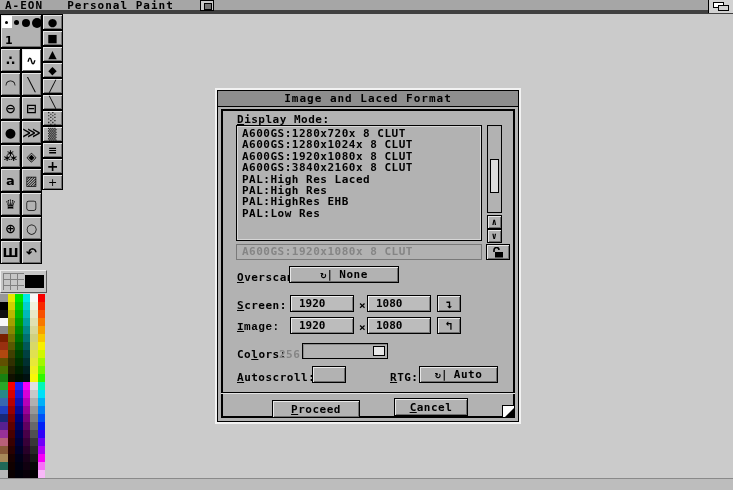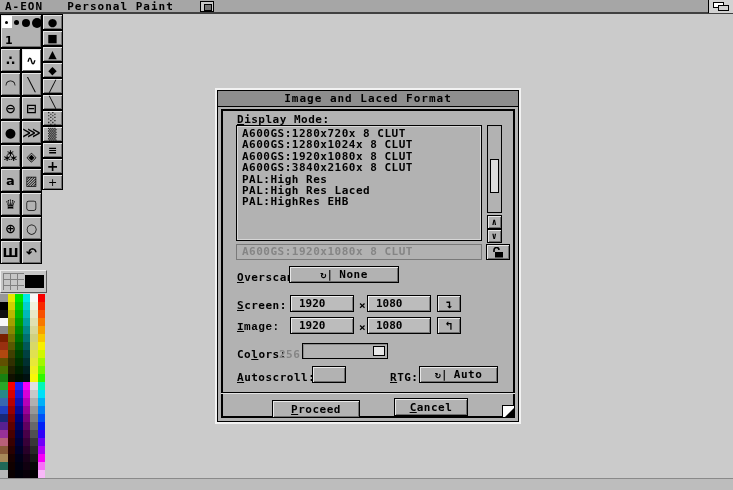--- a/index.html
+++ b/index.html
@@ -4,21 +4,21 @@
 <style>
   * { box-sizing: border-box; }
   html,body { margin:0; padding:0; background:#666; }
   .screen {
     position:relative; width:733px; height:490px; overflow:hidden;
     background:#cbcbcb; color:#000;
     font-family:"DejaVu Sans Mono", monospace; font-weight:bold; font-size:11px;
   }
   
   .titlebar { position:absolute; left:0; top:0; width:733px; height:14px;
-    background:#a6a6a6; border-bottom:2px solid #404040; display:flex; align-items:center; }
+    background:#a6a6a6; border-bottom:4px solid #404040; display:flex; align-items:center; }
   .titlebar span { white-space:pre; letter-spacing:1px; line-height:13px; }
   .tb-menu { margin-left:5px; }
   .tb-app { margin-left:24px; }
   .iconify { margin-left:26px; width:14px; height:11px; background:#c9c9c9;
     border:1px solid #000; position:relative; }
   .iconify::after { content:""; position:absolute; left:3px; top:2px; width:6px; height:5px;
     border:1px solid #000; background:#737373; }
   .tb-copy { margin-left:58px; }
   .depth-gadget { position:absolute; right:0; top:0; width:25px; height:13px;
     background:#d2d2d2; border-left:1px solid #000; }
@@ -311,23 +311,24 @@
       <div class="dlg-body">
         <div class="dlg-frame">
 
           <div class="lbl" style="left:14px;top:2px;"><u>D</u>isplay Mode:</div>
 
           <div class="listbox">
               <div class="mode-item">A600GS:1280x720x 8 CLUT</div>
               <div class="mode-item">A600GS:1280x1024x 8 CLUT</div>
               <div class="mode-item">A600GS:1920x1080x 8 CLUT</div>
               <div class="mode-item">A600GS:3840x2160x 8 CLUT</div>
+              <div class="mode-item">PAL:High Res Laced</div>
               <div class="mode-item">PAL:High Res</div>
-              <div class="mode-item">PAL:High Res Laced</div>
               <div class="mode-item">PAL:HighRes EHB</div>
+              <div class="mode-item">PAL:Low Res</div>
             </div>
 
           <div class="scroll-track">
             <div class="scroll-thumb"></div>
           </div>
           <div class="btn scroll-up">
             <span>∧</span>
           </div>
           <div class="btn scroll-down">
             <span>∨</span>

